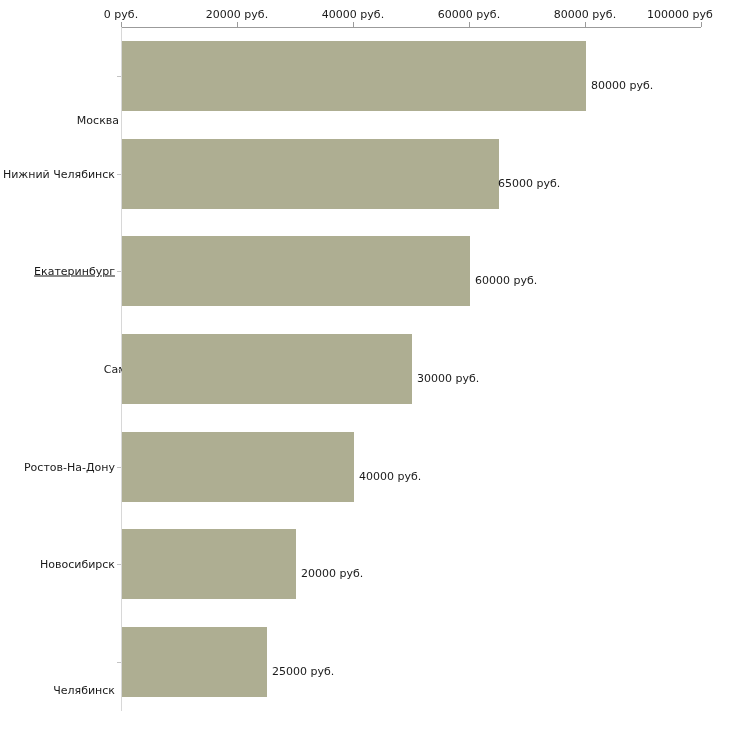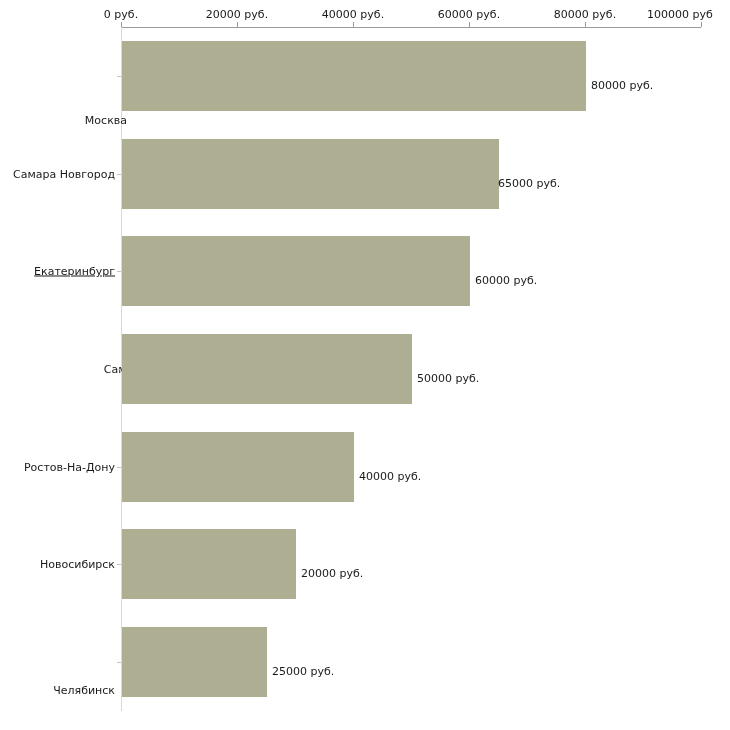--- a/index.html
+++ b/index.html
@@ -109,23 +109,23 @@
       <div class="tick-mark" style="left: 353px;"></div>
       <div class="tick-label" style="left: 353px;">40000 руб.</div>
       <div class="tick-mark" style="left: 469px;"></div>
       <div class="tick-label" style="left: 469px;">60000 руб.</div>
       <div class="tick-mark" style="left: 585px;"></div>
       <div class="tick-label" style="left: 585px;">80000 руб.</div>
       <div class="tick-mark" style="left: 701px;"></div>
       <div class="tick-label" style="left: 701px; transform: translateX(-82%);">100000 руб</div>
     </div>
   <div id="ylabels" class="cat-labels-wrap">
-      <div class="cat-label-item" style="top: 75.8571px; left: 12px; width: 115px; margin-top: 44px;">Москва</div>
+      <div class="cat-label-item" style="top: 75.8571px; left: 4px; width: 115px; margin-top: 44px;">Москва</div>
       <div class="cat-tick" style="top: 75.8571px;"></div>
-      <div class="cat-label-item" style="top: 173.571px; left: 0px; width: 115px;">Самара Новгород</div>
+      <div class="cat-label-item" style="top: 173.571px; left: 0px; width: 115px;">Нижний Челябинск</div>
       <div class="cat-tick" style="top: 173.571px;"></div>
       <div class="cat-label-item" style="top: 271.286px; left: 0px; width: 115px; text-decoration: underline;">Екатеринбург</div>
       <div class="cat-tick" style="top: 271.286px;"></div>
       <div class="cat-label-item" style="top: 369px; left: 0px; width: 115px; margin-left: 32px;">Самара</div>
       <div class="cat-tick" style="top: 369px;"></div>
       <div class="cat-label-item" style="top: 466.714px; left: 0px; width: 115px;">Ростов-На-Дону</div>
       <div class="cat-tick" style="top: 466.714px;"></div>
       <div class="cat-label-item" style="top: 564.429px; left: 0px; width: 115px; text-align: right;">Новосибирск</div>
       <div class="cat-tick" style="top: 564.429px;"></div>
       <div class="cat-label-item" style="top: 662.143px; left: 0px; width: 115px; margin-top: 28px;">Челябинск</div>
@@ -137,19 +137,19 @@
       <div class="bar" style="left: 1px; top: 209.286px; width: 348px; height: 70px; background: rgb(174, 174, 146);"></div>
       <div class="bar" style="left: 1px; top: 307px; width: 290px; height: 70px; background: rgb(174, 174, 146);"></div>
       <div class="bar" style="left: 1px; top: 404.714px; width: 232px; height: 70px; background: rgb(174, 174, 146);"></div>
       <div class="bar" style="left: 1px; top: 502.429px; width: 174px; height: 70px; background: rgb(174, 174, 146);"></div>
       <div class="bar" style="left: 1px; top: 600.143px; width: 145px; height: 70px; background: rgb(174, 174, 146);"></div>
     </div>
   <div id="valuelabels">
       <div class="bar-value" style="left: 591px; top: 84.8571px;">80000 руб.</div>
       <div class="bar-value" style="left: 498px; top: 182.571px;">65000 руб.</div>
       <div class="bar-value" style="left: 475px; top: 280.286px;">60000 руб.</div>
-      <div class="bar-value" style="left: 417px; top: 378px;">50000 руб.</div>
+      <div class="bar-value" style="left: 417px; top: 378px;">30000 руб.</div>
       <div class="bar-value" style="left: 359px; top: 475.714px;">40000 руб.</div>
       <div class="bar-value" style="left: 301px; top: 573.429px;">20000 руб.</div>
       <div class="bar-value" style="left: 272px; top: 671.143px;">25000 руб.</div>
     </div>
 
 </div>
 
 </body></html>

